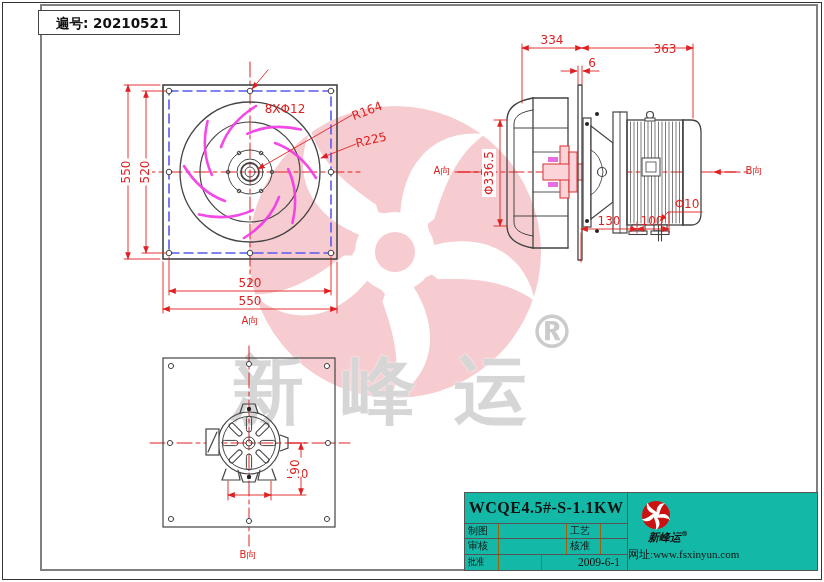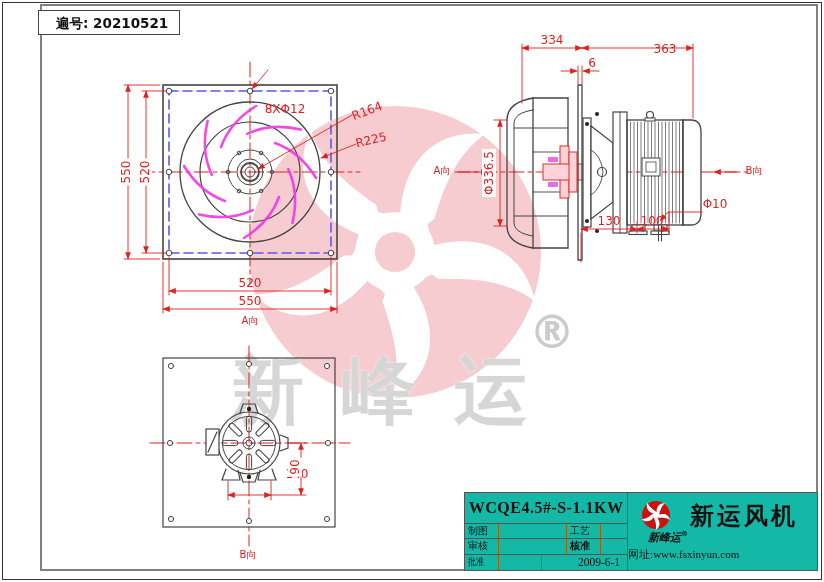--- a/index.html
+++ b/index.html
@@ -300,40 +300,40 @@
   <div class="lbl" style="left:250px;top:301px;">550</div>
   <div class="lbl big" style="left:250px;top:321px;">A向</div>
 
   <div class="lbl big" style="left:442px;top:171px;">A向</div>
   <div class="lbl" style="left:552px;top:40px;">334</div>
   <div class="lbl" style="left:665px;top:40px;margin-top:9px;">363</div>
   <div class="lbl" style="left:592px;top:63px;">6</div>
   <div class="lbl r90" style="left:489px;top:173px;">Φ336.5</div>
   <div class="lbl" style="left:609px;top:221px;">130</div>
   <div class="lbl" style="left:652px;top:221px;">100</div>
-  <div class="lbl" style="left:715px;top:204px;text-align:right;">Φ10</div>
+  <div class="lbl" style="left:687px;top:204px;text-align:right;">Φ10</div>
   <div class="lbl big" style="left:754px;top:171px;">B向</div>
 
   <div class="lbl" style="left:249px;top:474px;margin-left:48px;">140</div>
   <div class="lbl r90" style="left:295px;top:467px;">90</div>
   <div class="lbl big" style="left:248px;top:555px;">B向</div>
 
   <div class="tb">
     <div class="tb-left">
       <div class="tb-model">WCQE4.5#-S-1.1KW</div>
       <div class="tb-row">
         <div class="tb-cell" style="width:34px;">制图</div>
         <div class="tb-cell" style="width:68px;"></div>
         <div class="tb-cell" style="width:34px;">工艺</div>
         <div class="tb-cell" style="flex:1;"></div>
       </div>
       <div class="tb-row">
         <div class="tb-cell" style="width:34px;">审核</div>
         <div class="tb-cell" style="width:68px;"></div>
-        <div class="tb-cell" style="width:34px;font-weight:bold;">核准</div>
+        <div class="tb-cell" style="width:34px;">核准</div>
         <div class="tb-cell" style="flex:1;"></div>
       </div>
       <div class="tb-row">
         <div class="tb-cell" style="width:34px;">
             <span class="squish">批准</span>
           </div>
         <div class="tb-cell" style="width:43px;"></div>
         <div class="tb-cell" style="width:29px;margin-top:24px;">日期</div>
         <div class="tb-cell tb-date" style="flex:1;">2009-6-1</div>
       </div>
@@ -343,21 +343,20 @@
         <circle cx="15" cy="15" r="14" fill="#cc1111"></circle>
         <g fill="#fff">
           <path d="M15.6,13.4 C15,7.4 18,2.6 24,3.2 C19.8,6.2 19.2,11.6 18,14.6 Z" transform="rotate(0 15 15) scale(1) "></path>
           <path d="M15.6,13.4 C15,7.4 18,2.6 24,3.2 C19.8,6.2 19.2,11.6 18,14.6 Z" transform="rotate(72 15 15)"></path>
           <path d="M15.6,13.4 C15,7.4 18,2.6 24,3.2 C19.8,6.2 19.2,11.6 18,14.6 Z" transform="rotate(144 15 15)"></path>
           <path d="M15.6,13.4 C15,7.4 18,2.6 24,3.2 C19.8,6.2 19.2,11.6 18,14.6 Z" transform="rotate(216 15 15)"></path>
           <path d="M15.6,13.4 C15,7.4 18,2.6 24,3.2 C19.8,6.2 19.2,11.6 18,14.6 Z" transform="rotate(288 15 15)"></path>
         </g>
         <circle cx="15" cy="15" r="3" fill="#fff"></circle>
       </svg>
-      <div class="tb-name">新运风机</div>
       <div class="tb-script">
         <span>新峰运</span><span class="reg">®</span>
       </div>
       <div class="tb-url">网址:www.fsxinyun.com</div>
     </div>
   </div>
 
 </div>
 
 </body></html>

